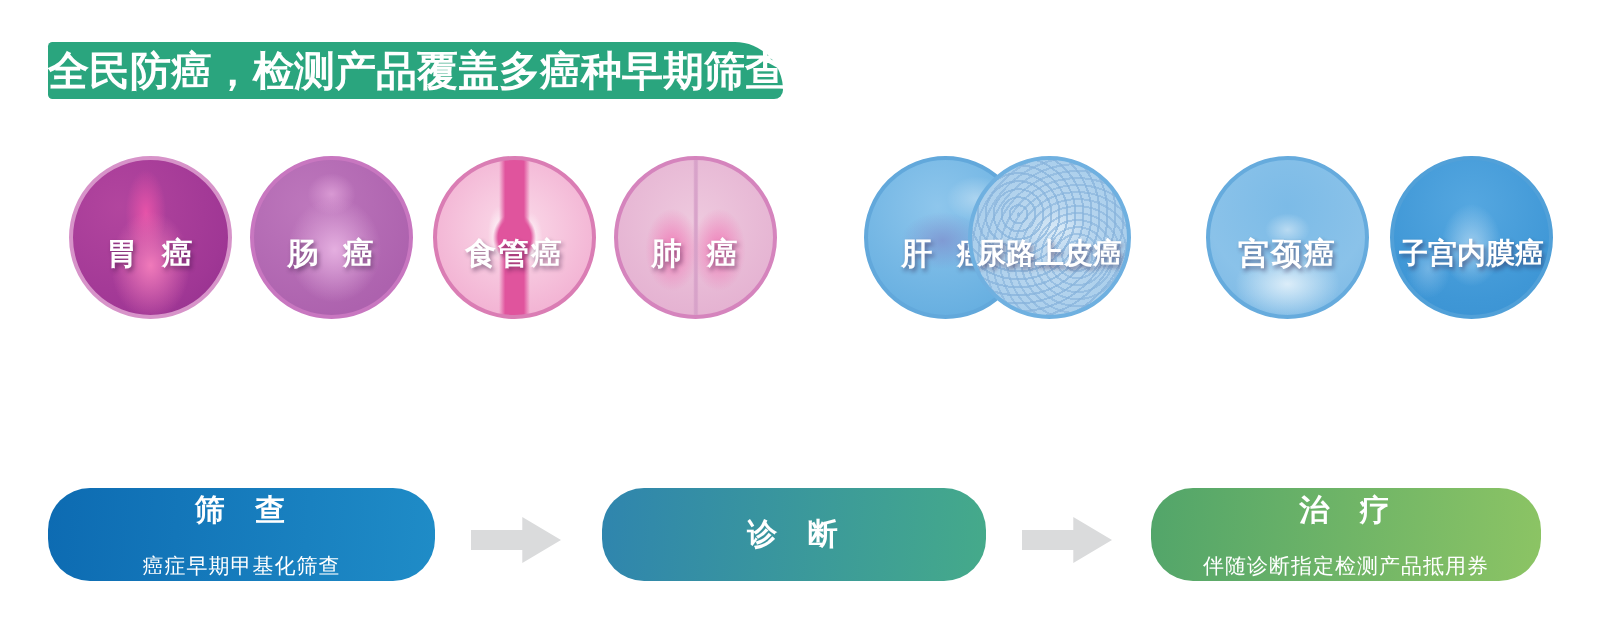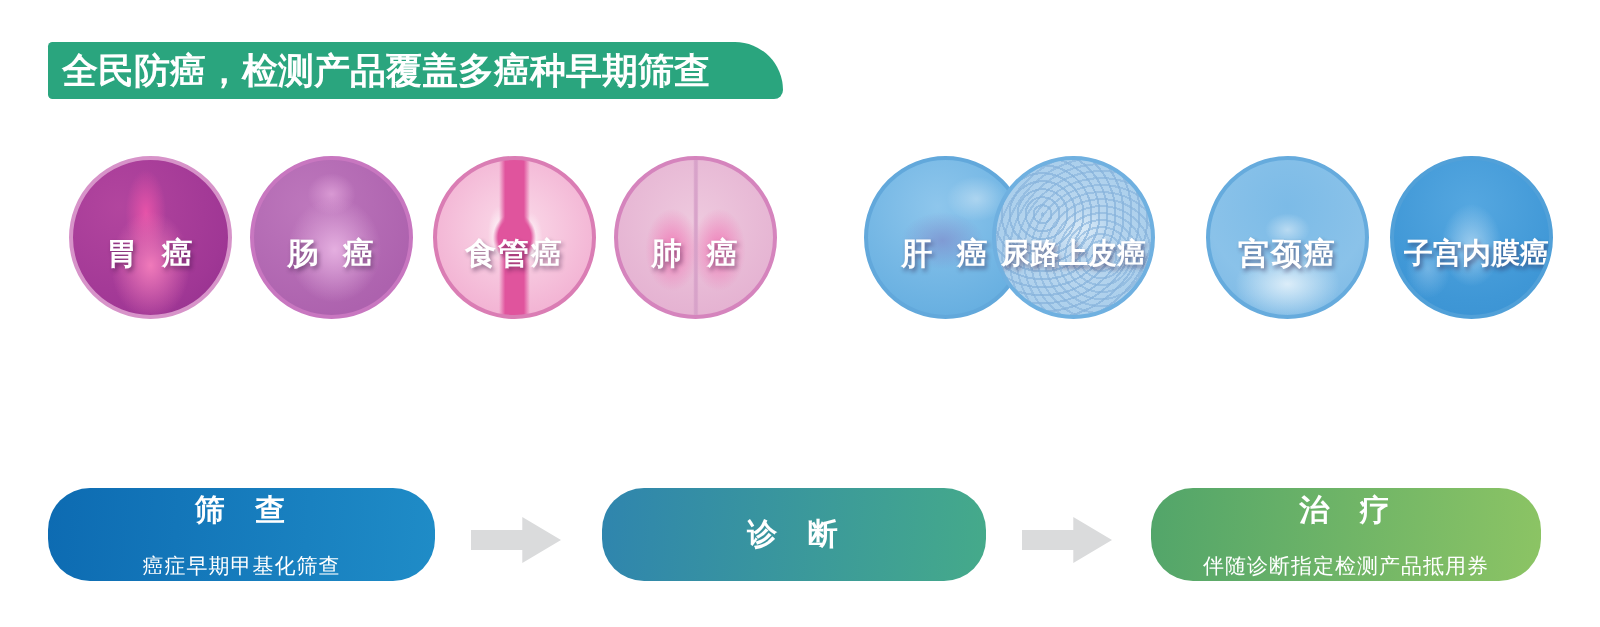--- a/index.html
+++ b/index.html
@@ -5,22 +5,22 @@
   html,body{margin:0;padding:0;background:#fff;}
   #stage{
     position:relative;width:1600px;height:627px;background:#ffffff;overflow:hidden;
     font-family:"Liberation Sans","DejaVu Sans",sans-serif;
   }
   
   .banner{
     position:absolute;left:48px;width:735px;height:57px;
     background:#2aa57e;
     border-radius:5px 54px 10px 5px;
-    color:#fff;font-weight:bold;font-size:36px;line-height:58px;
-    padding-left:14px;box-sizing:border-box;white-space:nowrap;
+    color:#fff;font-weight:bold;font-size:41px;line-height:58px;
+    box-sizing:border-box;white-space:nowrap;
   }
   #banner1{top:42px;}
   #banner2{top:402px;}
 
   
   .circle{
     position:absolute;top:156px;width:163px;height:163px;border-radius:50%;
     box-sizing:border-box;display:flex;align-items:center;justify-content:center;
     color:#fff;font-weight:bold;overflow:hidden;
   }
@@ -54,36 +54,36 @@
       linear-gradient(90deg, rgba(0,0,0,0) 48.5%, rgba(214,160,200,.9) 49.5%, rgba(214,160,200,.9) 51%, rgba(0,0,0,0) 52%),
       radial-gradient(36px 55px at 35% 58%, rgba(240,122,182,.95), rgba(240,122,182,0) 75%),
       radial-gradient(36px 55px at 65% 58%, rgba(240,122,182,.95), rgba(240,122,182,0) 75%),
       radial-gradient(circle at 50% 40%, #eec9de, #e5b3d2 75%);}
   
   .c5{left:864px;border:4px solid #62a8db;
     background:
       radial-gradient(55px 38px at 48% 52%, rgba(125,125,195,.55), rgba(125,125,195,0) 75%),
       radial-gradient(40px 30px at 70% 25%, rgba(255,255,255,.35), rgba(255,255,255,0) 75%),
       radial-gradient(circle at 45% 30%, #8ec6ec, #6cb2e2 70%, #5ea9dd);}
-  .c6{left:992px;border:4px solid #6fb0e0;
+  .c6{left:968px;border:4px solid #6fb0e0;
     background:
       repeating-radial-gradient(circle at 30% 35%, rgba(134,178,219,.7) 0 2px, rgba(134,178,219,0) 2px 8px),
       repeating-radial-gradient(circle at 68% 62%, rgba(134,178,219,.6) 0 2px, rgba(134,178,219,0) 2px 7px),
       radial-gradient(40px 30px at 55% 45%, rgba(220,236,248,.9), rgba(220,236,248,0) 70%),
       radial-gradient(circle, #c6ddf1, #a7cdeb 80%);}
   .c7{left:1206px;border:4px solid #66abdd;
     background:
       radial-gradient(70px 45px at 50% 80%, rgba(240,248,253,.8), rgba(240,248,253,0) 75%),
       radial-gradient(30px 22px at 50% 45%, rgba(255,255,255,.45), rgba(255,255,255,0) 75%),
       radial-gradient(circle at 50% 30%, #7cbbe7, #8ac2e9 60%, #7ab7e4);}
   .c8{left:1390px;border:4px solid #51a0d8;
     background:
       radial-gradient(40px 55px at 50% 55%, rgba(200,228,248,.65), rgba(200,228,248,0) 75%),
       radial-gradient(30px 40px at 22% 70%, rgba(160,205,240,.5), rgba(160,205,240,0) 75%),
-      radial-gradient(circle at 50% 30%, #55a7e0, #3f97d6 70%, #3a92d2); justify-content: flex-end;}
+      radial-gradient(circle at 50% 30%, #55a7e0, #3f97d6 70%, #3a92d2);}
 
   
   .step{
     position:absolute;top:488px;height:93px;border-radius:42px;
     color:#fff;text-align:center;display:flex;flex-direction:column;
     justify-content:center;gap:21px;box-sizing:border-box;
   }
   .step .title{font-size:30px;font-weight:bold;letter-spacing:3px;word-spacing:16px;white-space:nowrap;}
   .step .sub{font-size:21px;letter-spacing:1px;white-space:nowrap;}
   #step1{left:48px;width:387px;background:linear-gradient(95deg,#0d6bb2,#1f8cc7);}

